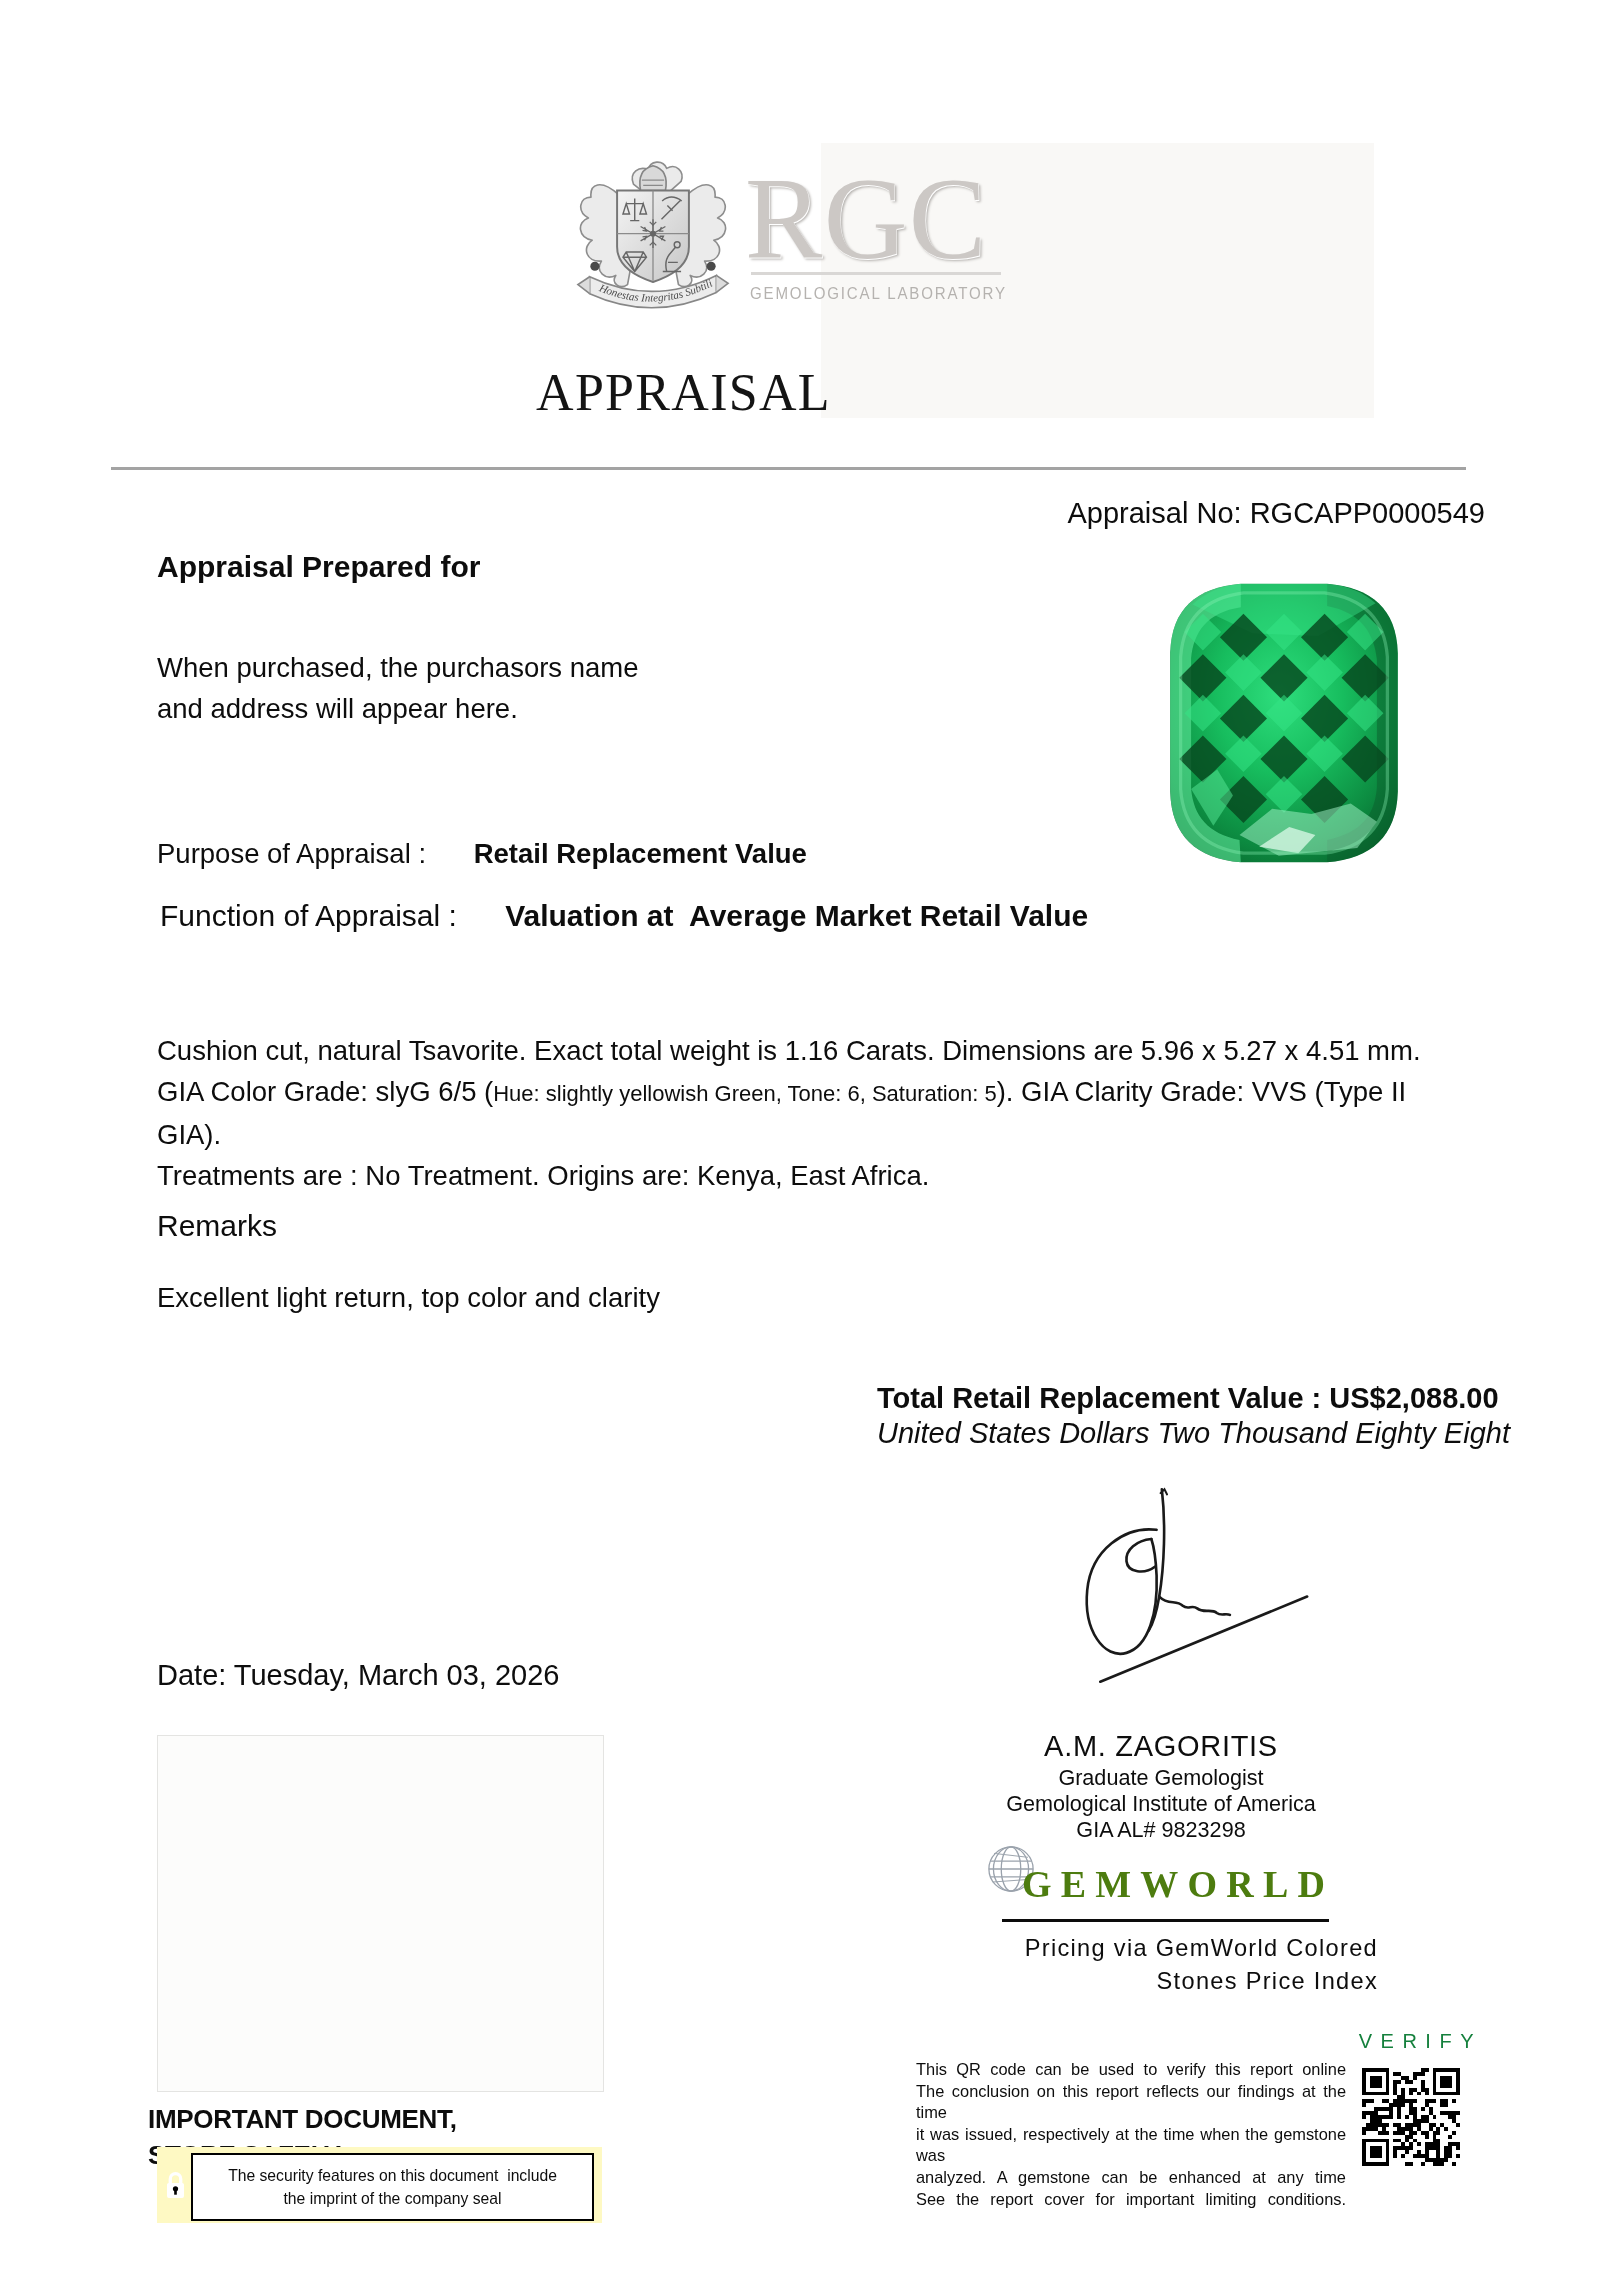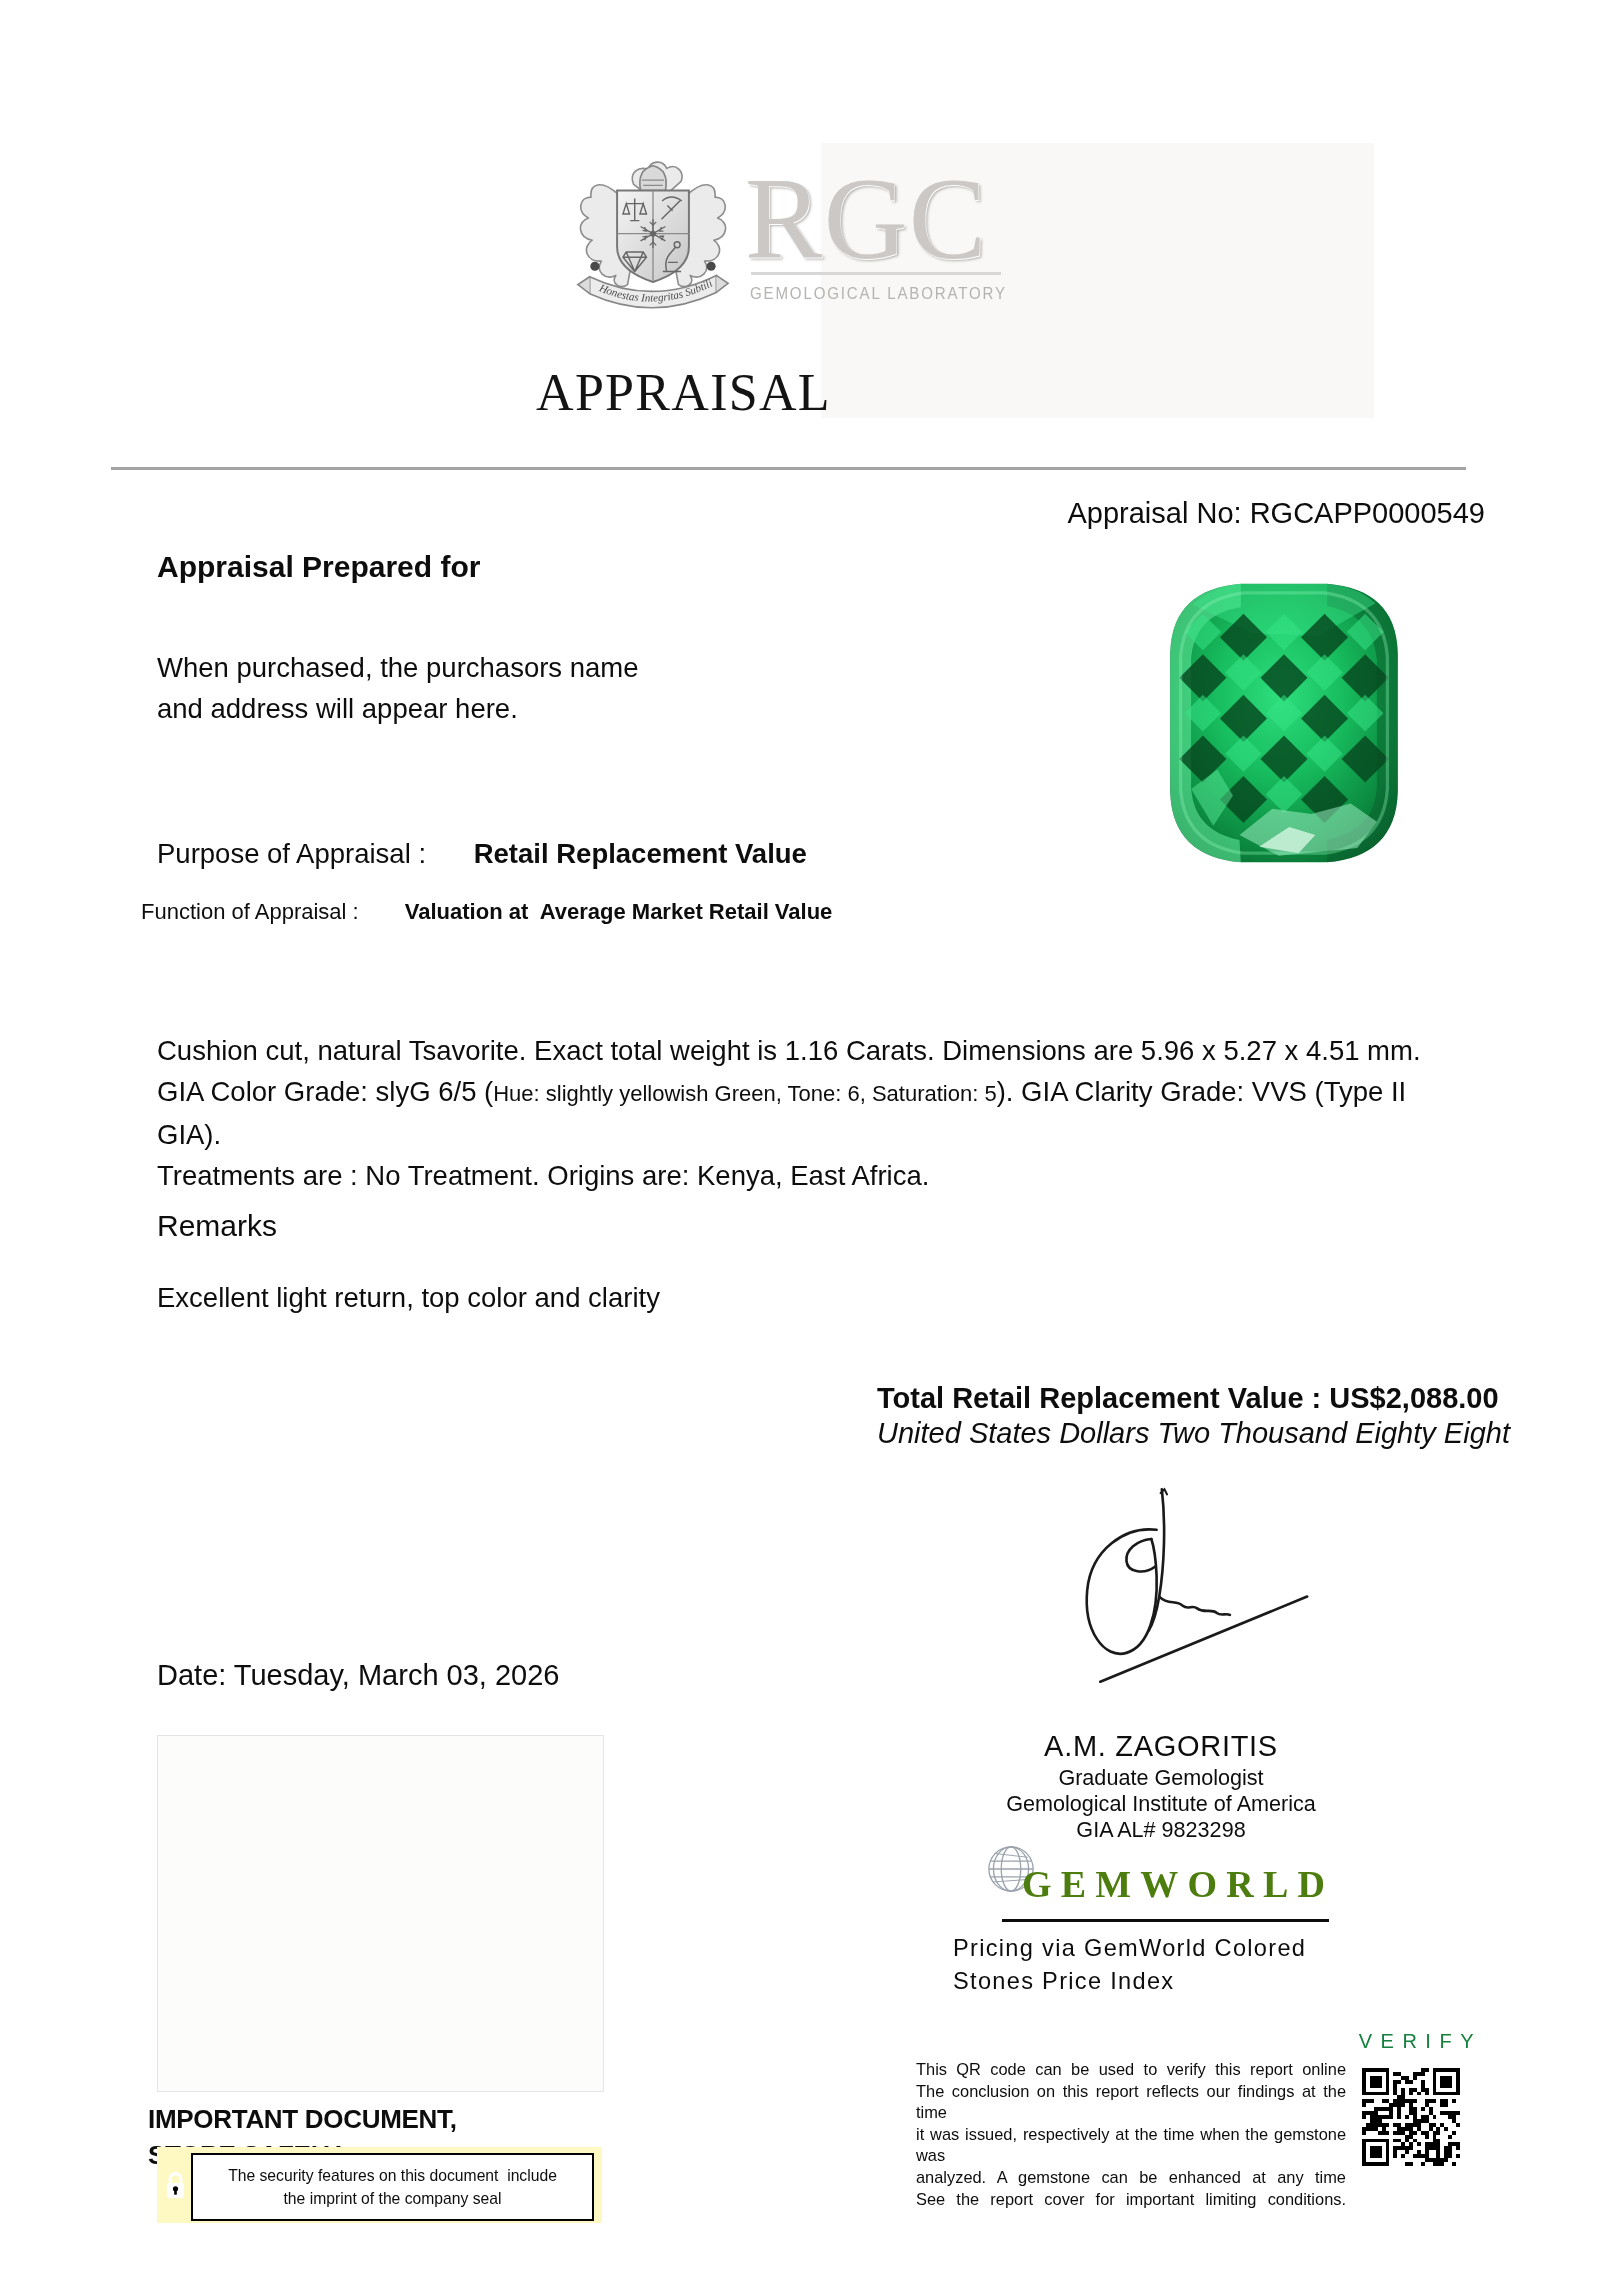--- a/index.html
+++ b/index.html
@@ -36,21 +36,21 @@
   .rule{left:111px;top:467px;width:1355px;height:3.3px;background:#a3a3a3;}
   .appraisal-no{right:137px;top:497px;font-size:29px;white-space:nowrap;}
   
   .prepared-heading{left:157px;top:550px;font-size:30px;font-weight:700;}
   .prepared-line1{left:157px;top:652px;font-size:27.5px;}
   .prepared-line2{left:157px;top:693px;font-size:27.5px;}
   
   .gem-photo{left:1161px;top:573px;width:246px;height:300px;}
   
   .purpose-line{left:157px;top:838px;font-size:27.5px;white-space:pre-wrap;}
-  .function-line{left:141px;top:899px;font-size:22px;white-space:pre-wrap;}
+  .function-line{left:160px;top:899px;font-size:30px;white-space:pre-wrap;}
   .bold{font-weight:700;margin-left:40px;}
   
   .description{left:157px;top:1030px;width:1296px;font-size:27.5px;line-height:41px;}
   .desc-small{font-size:22px;}
   
   .remarks-heading{left:157px;top:1209px;font-size:30px;font-weight:400;}
   .remarks-text{left:157px;top:1282px;font-size:27.5px;text-align:right;}
   
   .valuation{left:877px;top:1381px;width:615px;text-align:center;}
   .valuation-total{font-size:29px;font-weight:700;line-height:35px;white-space:nowrap;}
@@ -62,21 +62,21 @@
   .signatory-name{font-size:29px;line-height:37px;letter-spacing:0.7px;}
   .signatory-sub{font-size:21.6px;line-height:26px;}
   
   .globe{left:985px;top:1843px;width:52px;height:52px;}
   .gw-brand{
     left:1022px;top:1862px;
     font-family:"Liberation Serif","DejaVu Serif",serif;
     font-size:38px;font-weight:700;letter-spacing:9.2px;color:#4d7c0f;white-space:nowrap;
   }
   .gw-line{left:1002px;top:1919px;width:327px;height:3.3px;background:#0c0c0c;}
-  .gw-caption{left:953px;top:1932px;width:425px;text-align:left;font-size:23.6px;line-height:33px;letter-spacing:1.3px;}
+  .gw-caption{left:953px;top:1932px;width:425px;text-align:right;font-size:23.6px;line-height:33px;letter-spacing:1.3px;}
   
   .seal-box{left:157px;top:1735px;width:445px;height:355px;background:#fcfcfb;border:1.3px solid #e4e4e2;}
   .important-row{
     left:148px;top:2104px;width:445px;display:flex;gap:5px;
     font-size:26px;font-weight:700;letter-spacing:-0.3px;white-space:nowrap;flex-direction:column;
   }
   .security-bar{left:157px;top:2147px;width:445px;height:76px;background:#fef9c3;}
   .security-inner{
     position:absolute;left:34px;top:5.9px;width:399px;height:64px;
     background:#fff;border:2.6px solid #000;

